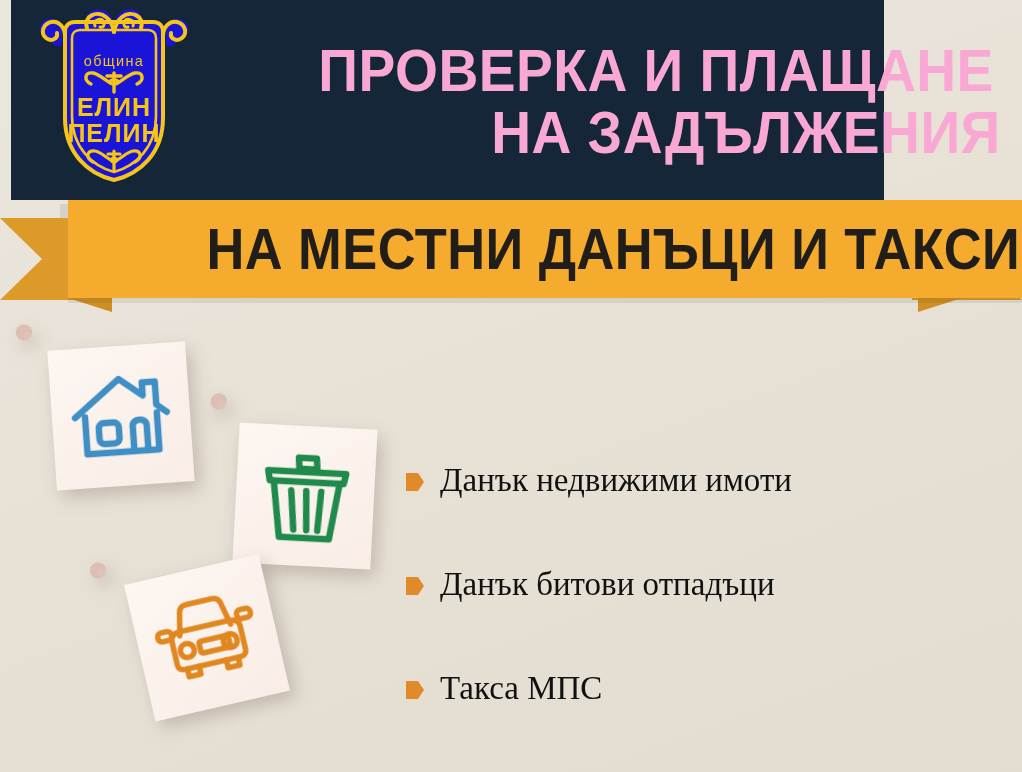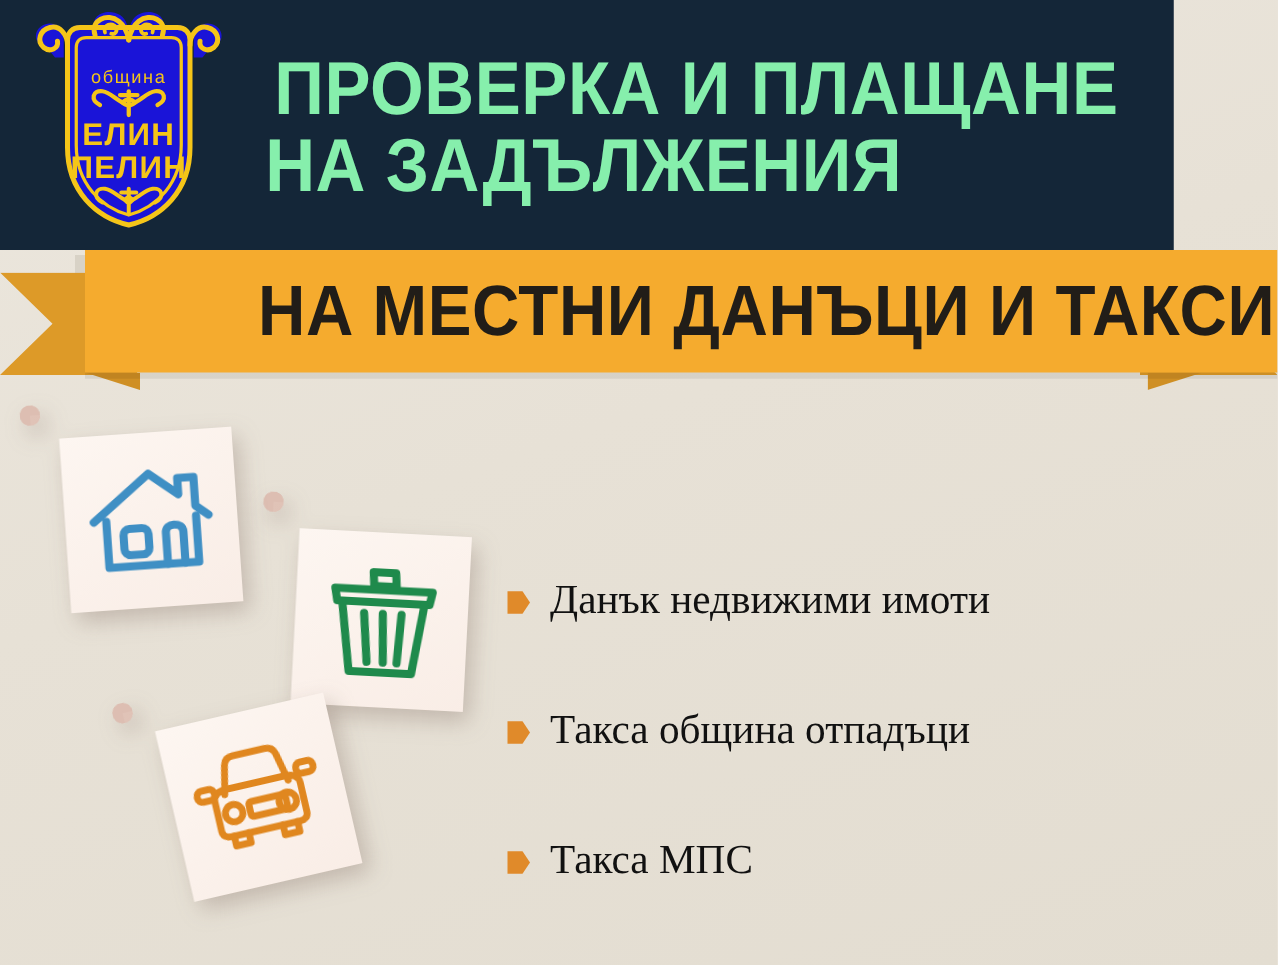--- a/index.html
+++ b/index.html
@@ -5,27 +5,27 @@
   html,body{margin:0;padding:0;}
   body{
     width:1022px;height:772px;overflow:hidden;
     font-family:"Liberation Sans",sans-serif;
     background:#e9e3d9;
   }
   #root{position:relative;width:1022px;height:772px;overflow:hidden;
         background:linear-gradient(160deg,#ece7de 0%,#e7e1d6 45%,#e3ddd1 100%);}
 
   
-  .header{position:absolute;left:0;top:0;width:939px;height:200px;
+  .header{position:absolute;left:11px;top:0;width:873px;height:200px;
           background:#142638;z-index:5;}
   .crest{position:absolute;left:24px;top:6px;width:158px;height:186px;}
   .crest svg{display:block;}
   .header-title{position:absolute;left:190px;top:14px;width:822px;height:176px;
-    display:flex;flex-direction:column;align-items:flex-start;justify-content:center;
-    color:#86efac;text-align:center;}
+    display:flex;flex-direction:column;align-items:flex-end;justify-content:center;
+    color:#f9a8d4;text-align:center;}
   .header-title .ln{
     font-family:"Liberation Sans",sans-serif;
     font-weight:bold;font-size:60px;line-height:1.03;
     letter-spacing:0.5px;transform:scaleX(0.92);transform-origin:center;
     white-space:nowrap;}
 
   
   .ribbon{position:absolute;left:0;top:196px;width:1022px;height:112px;z-index:6;}
   .ribbon-tail{position:absolute;top:22px;width:110px;height:82px;
                background:#dd9a28;}
@@ -223,21 +223,21 @@
       </span>
       <span class="bullet-label">Данък недвижими имоти</span>
     </div>
 
     <div class="bullet-row">
       <span class="bullet-arrow">
         <svg width="20" height="22" viewBox="0 0 20 22">
           <path d="M2 2 L14 2 L20 11 L14 20 L2 20 Z" fill="#e08a2a"></path>
         </svg>
       </span>
-      <span class="bullet-label">Такса община отпадъци</span>
+      <span class="bullet-label">Данък битови отпадъци</span>
     </div>
 
     <div class="bullet-row">
       <span class="bullet-arrow">
         <svg width="20" height="22" viewBox="0 0 20 22">
           <path d="M2 2 L14 2 L20 11 L14 20 L2 20 Z" fill="#e08a2a"></path>
         </svg>
       </span>
       <span class="bullet-label">Такса МПС</span>
     </div>

